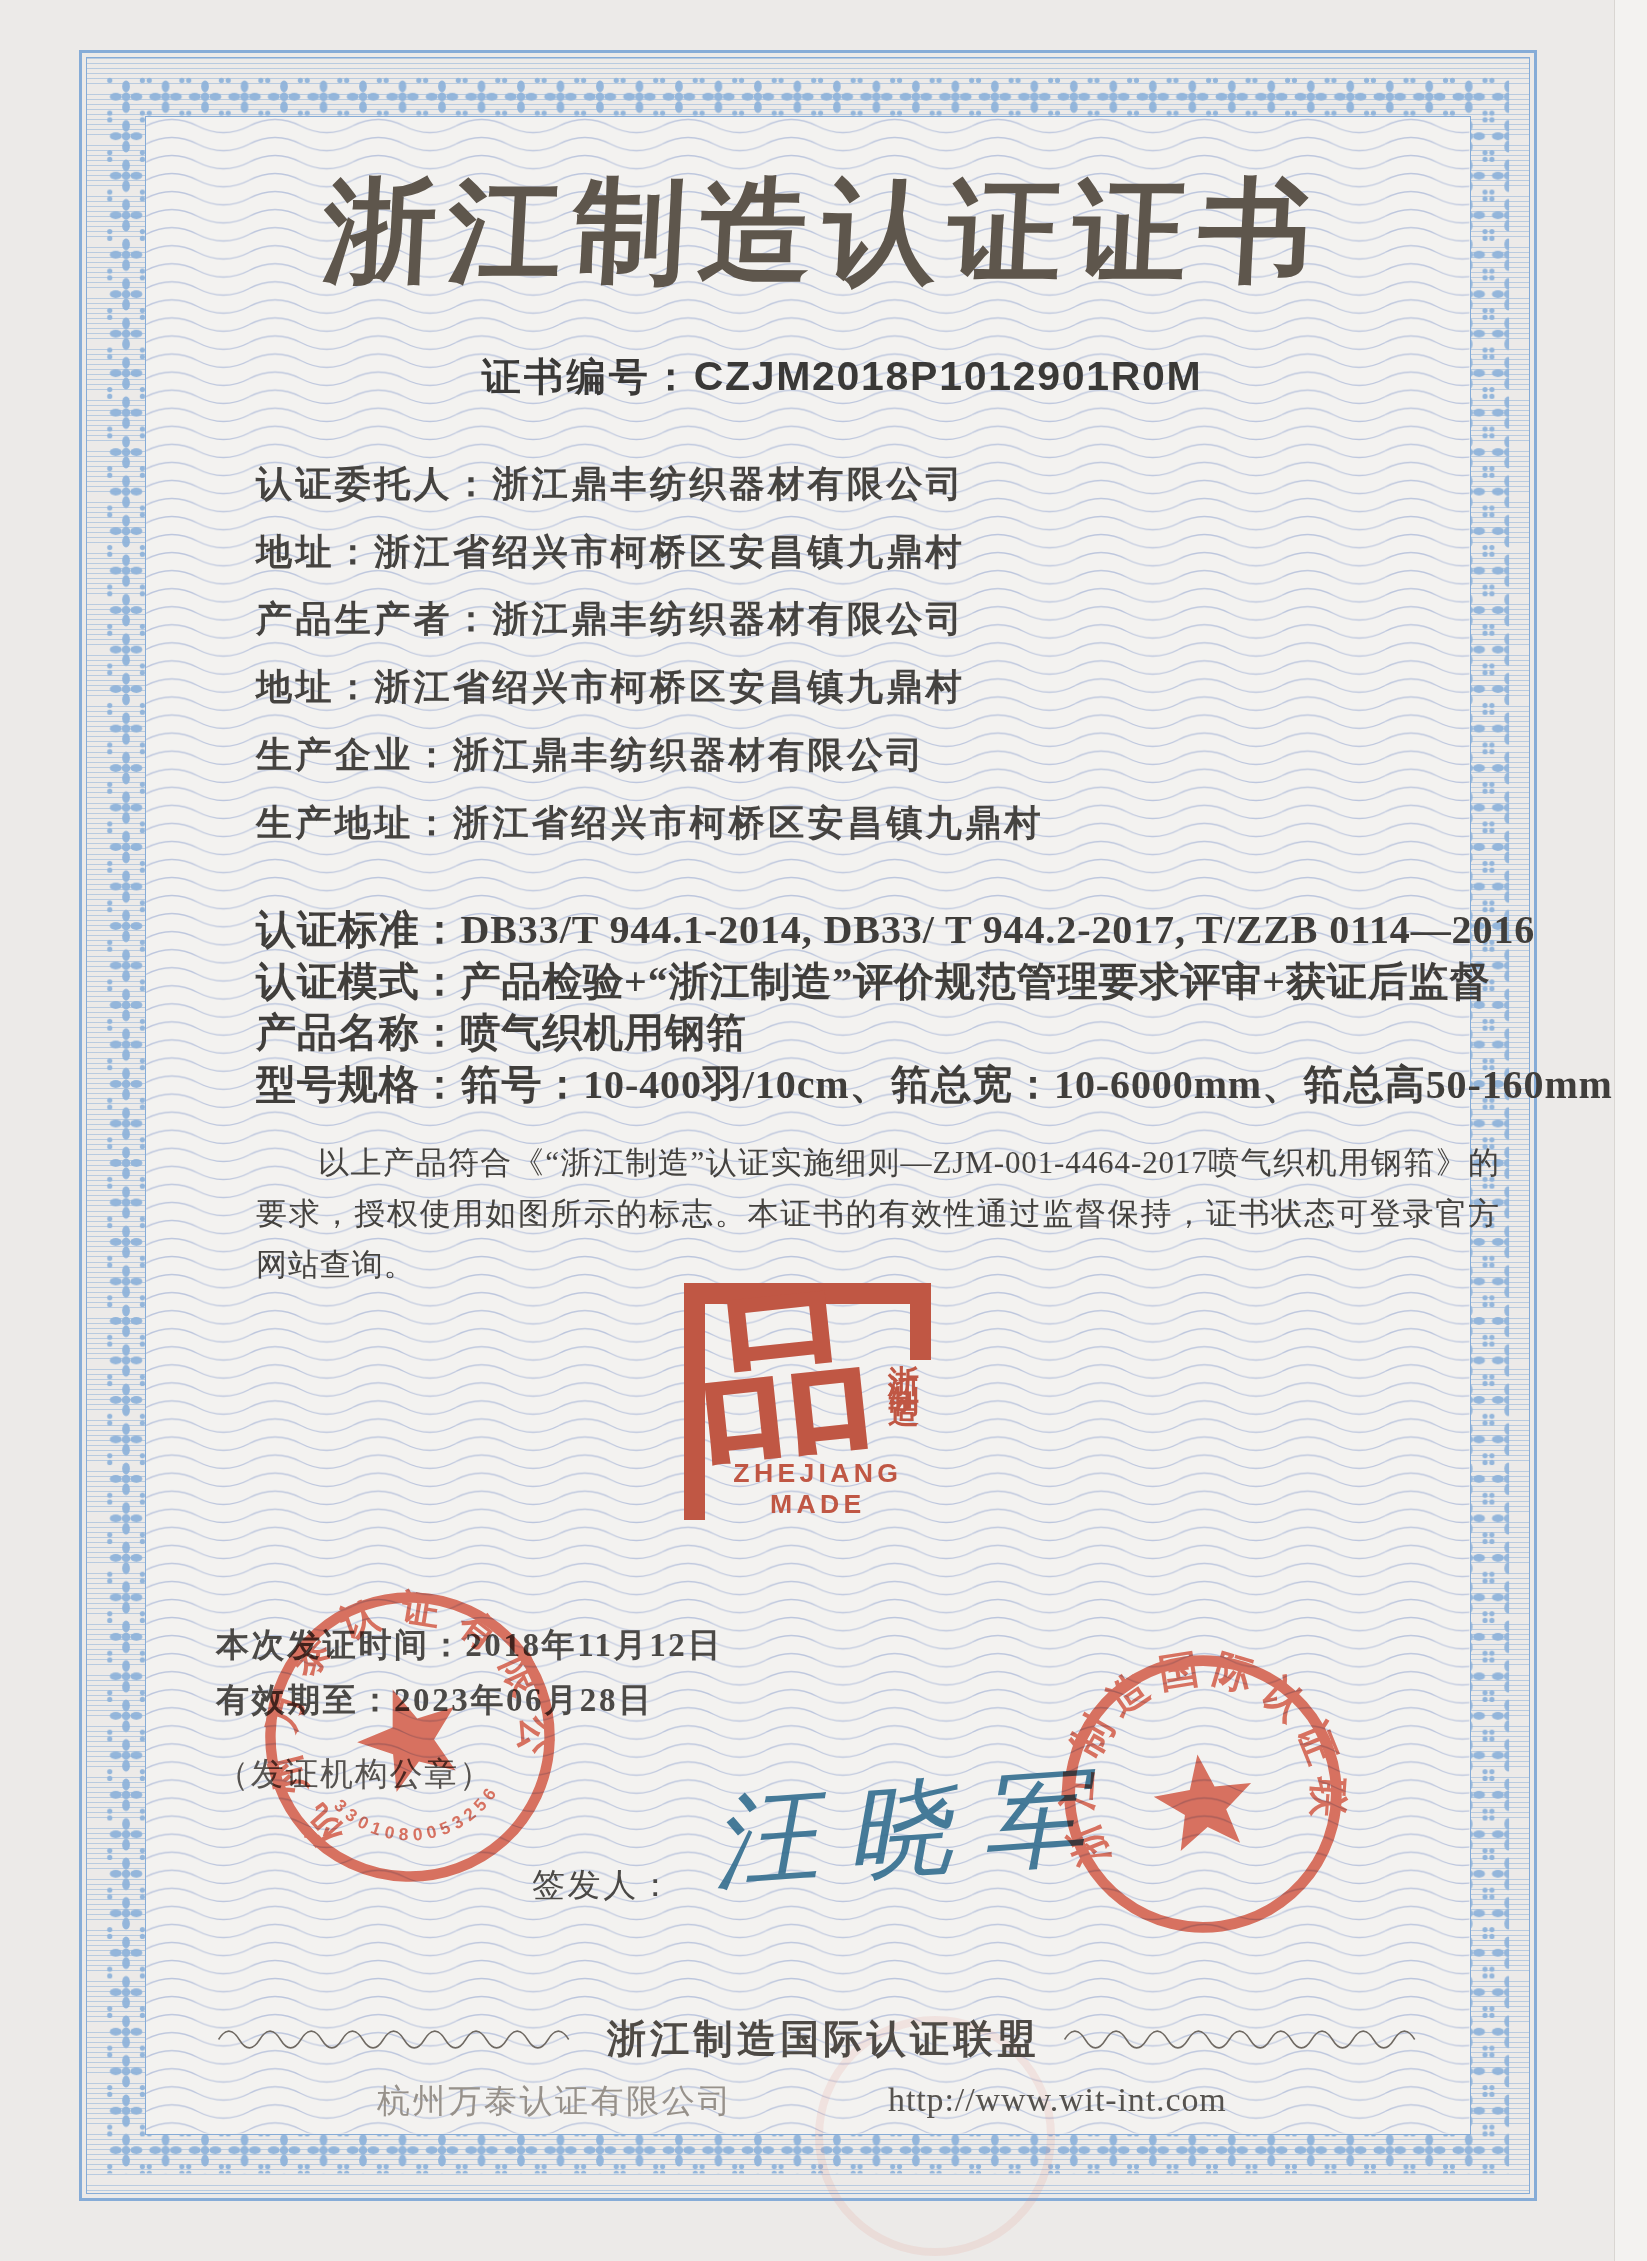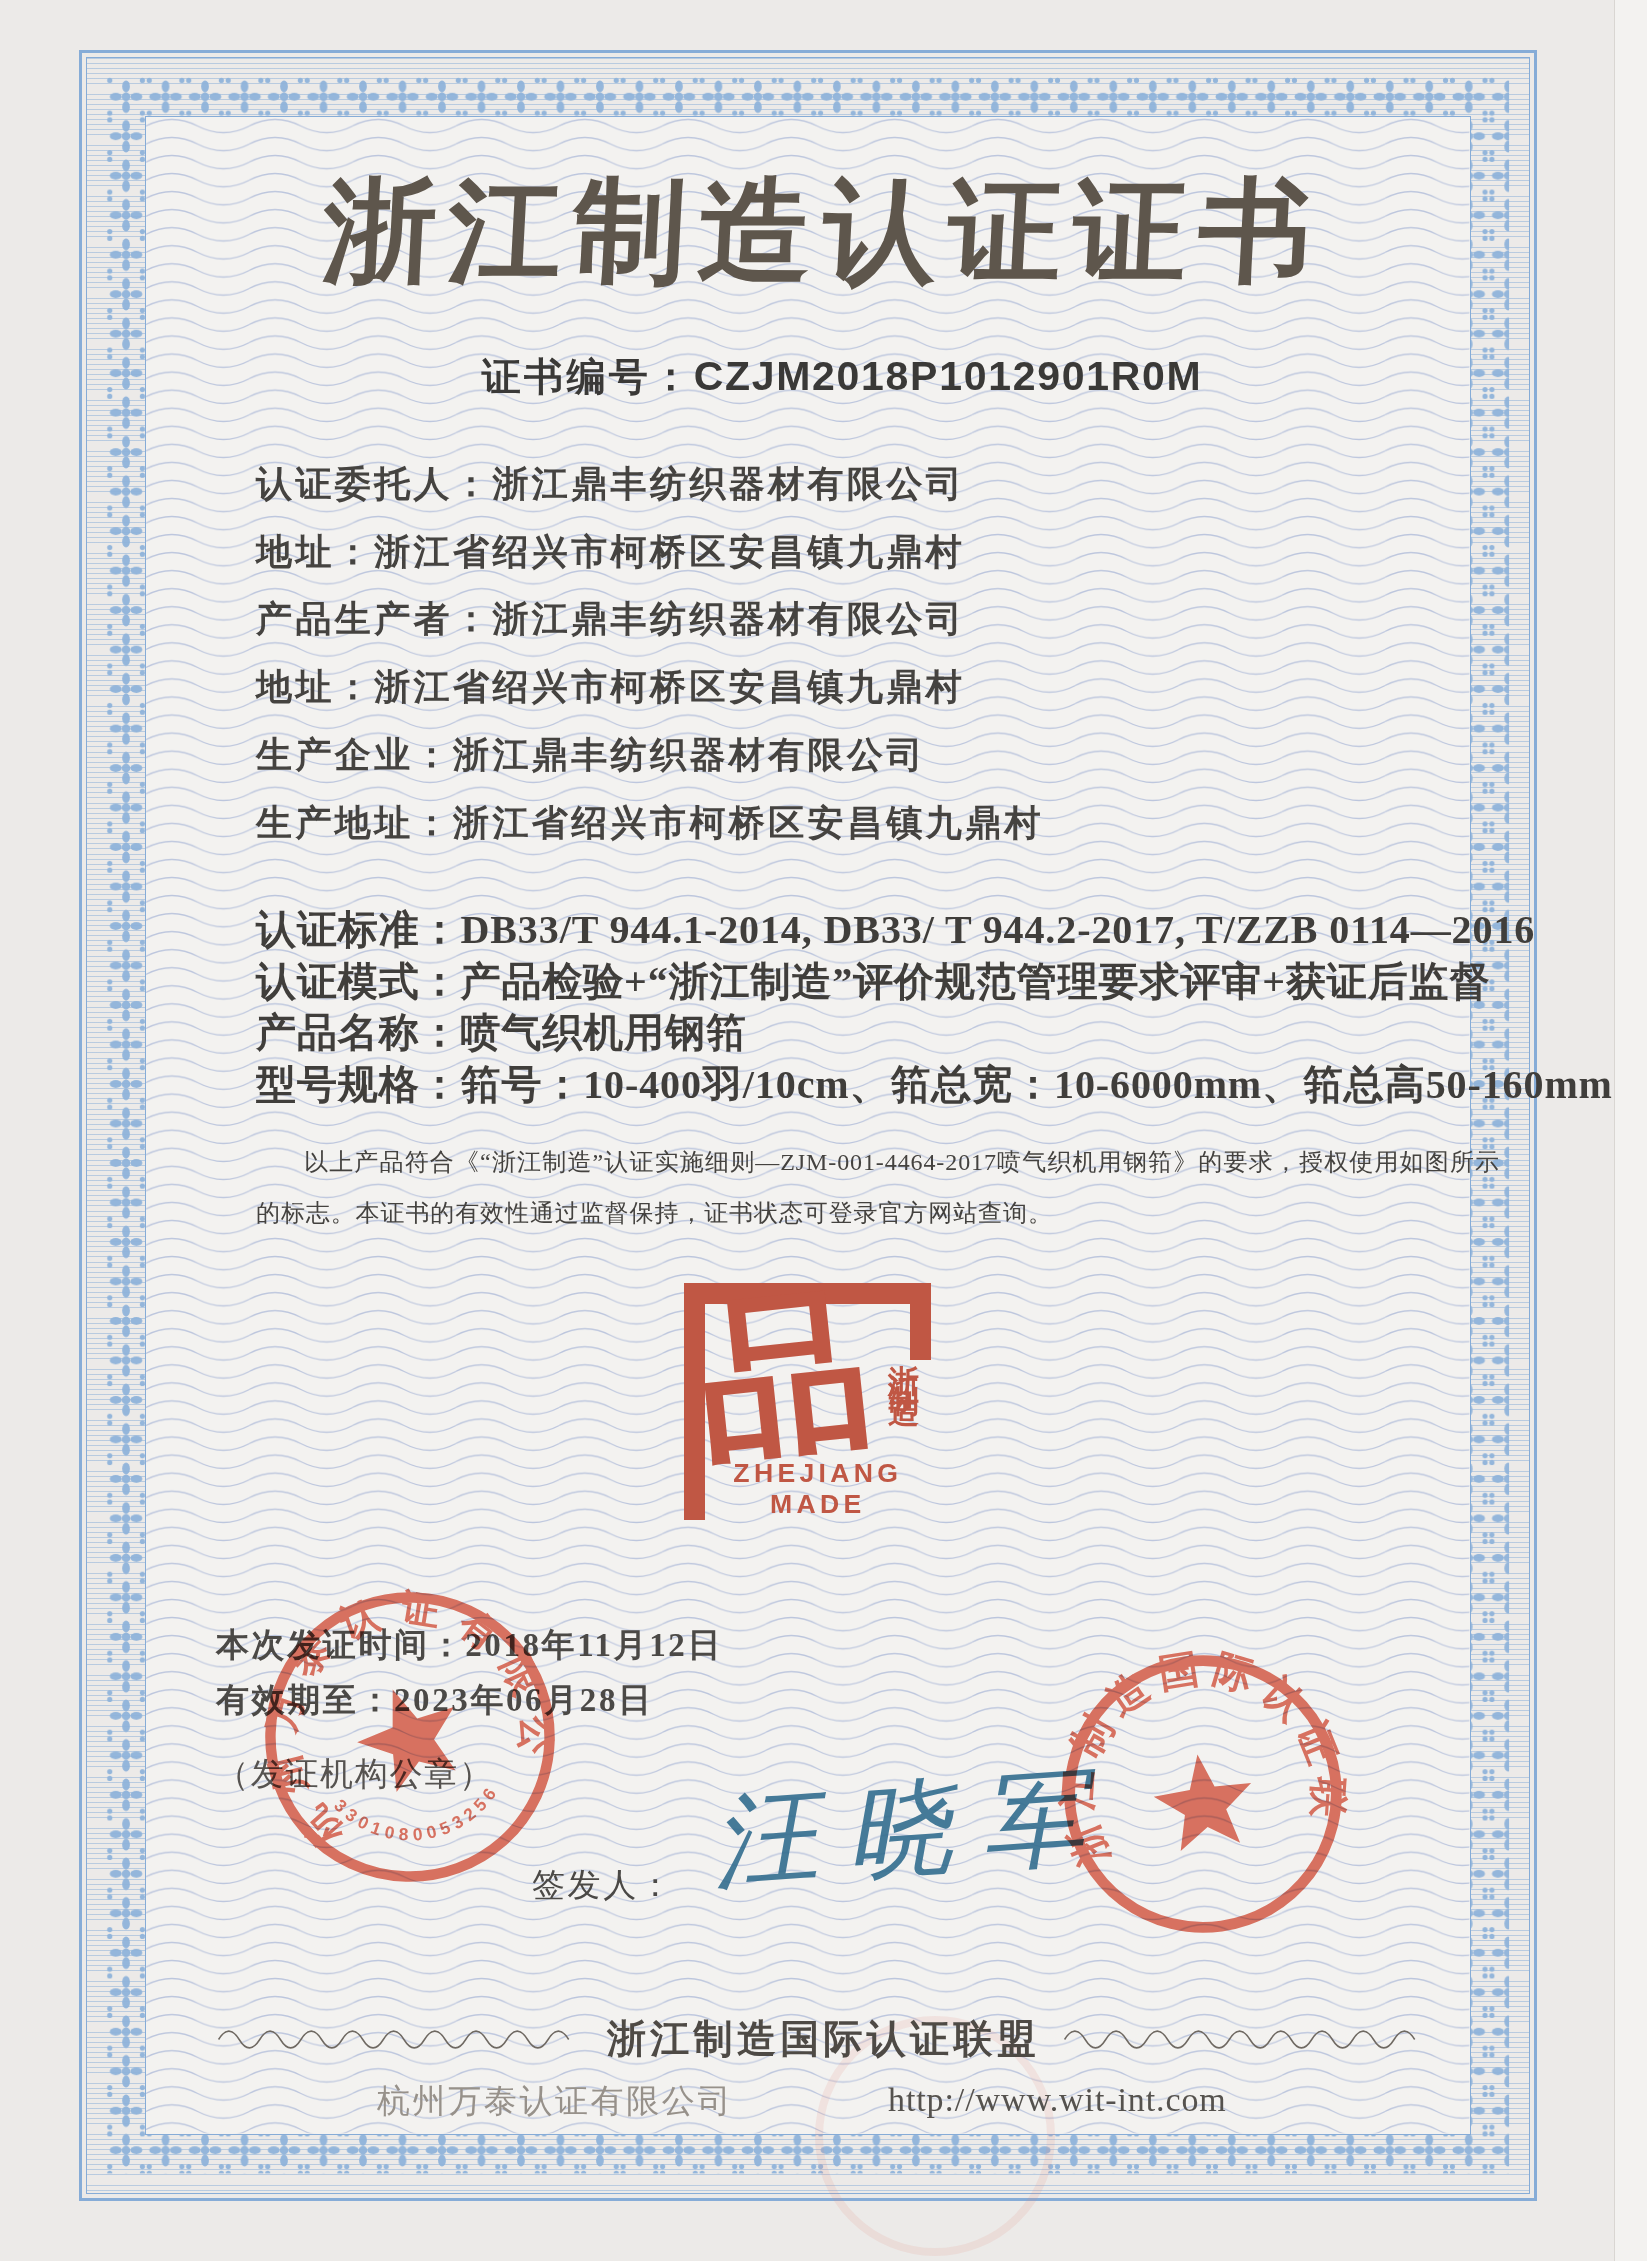--- a/index.html
+++ b/index.html
@@ -34,21 +34,21 @@
 
   .field-row { position:absolute; left:256px; font-size:36px; font-weight:bold;
     color:#454340; letter-spacing:3.4px; white-space:nowrap;text-align:right; }
   .f0{top:460px}.f1{top:528px}.f2{top:595px}.f3{top:663px}.f4{top:731px}.f5{top:799px}
 
   .spec-row { position:absolute; left:256px; font-size:40px; font-weight:bold;
     color:#403e3b; letter-spacing:0.9px; white-space:nowrap; }
   .s0{top:902px}.s1{top:954px}.s2{top:1005px}.s3{top:1057px}
 
   .statement { position:absolute; left:256px; top:1137px; width:1244px;
-    font-size:24px; color:#44423f; line-height:51px; text-align:justify;
+    font-size:31px; color:#44423f; line-height:51px; text-align:justify;
     text-indent:2em; letter-spacing:0.9px; }
 
   
   .logo { position:absolute; left:684px; top:1283px; width:247px; height:237px; color:#c05744; }
   .logo .bar { position:absolute; background:#c05744; }
   .logo .bar-top { left:0; top:0; width:100%; height:20.6px; }
   .logo .bar-left { left:0; top:0; width:20.6px; height:100%; }
   .logo .bar-right { right:0; top:0; width:20.6px; height:77px; }
   .logo .mark { position:absolute; left:13.7px; top:6.9px; font-size:172px; font-weight:bold;
     line-height:1; transform:rotate(-6deg); }

